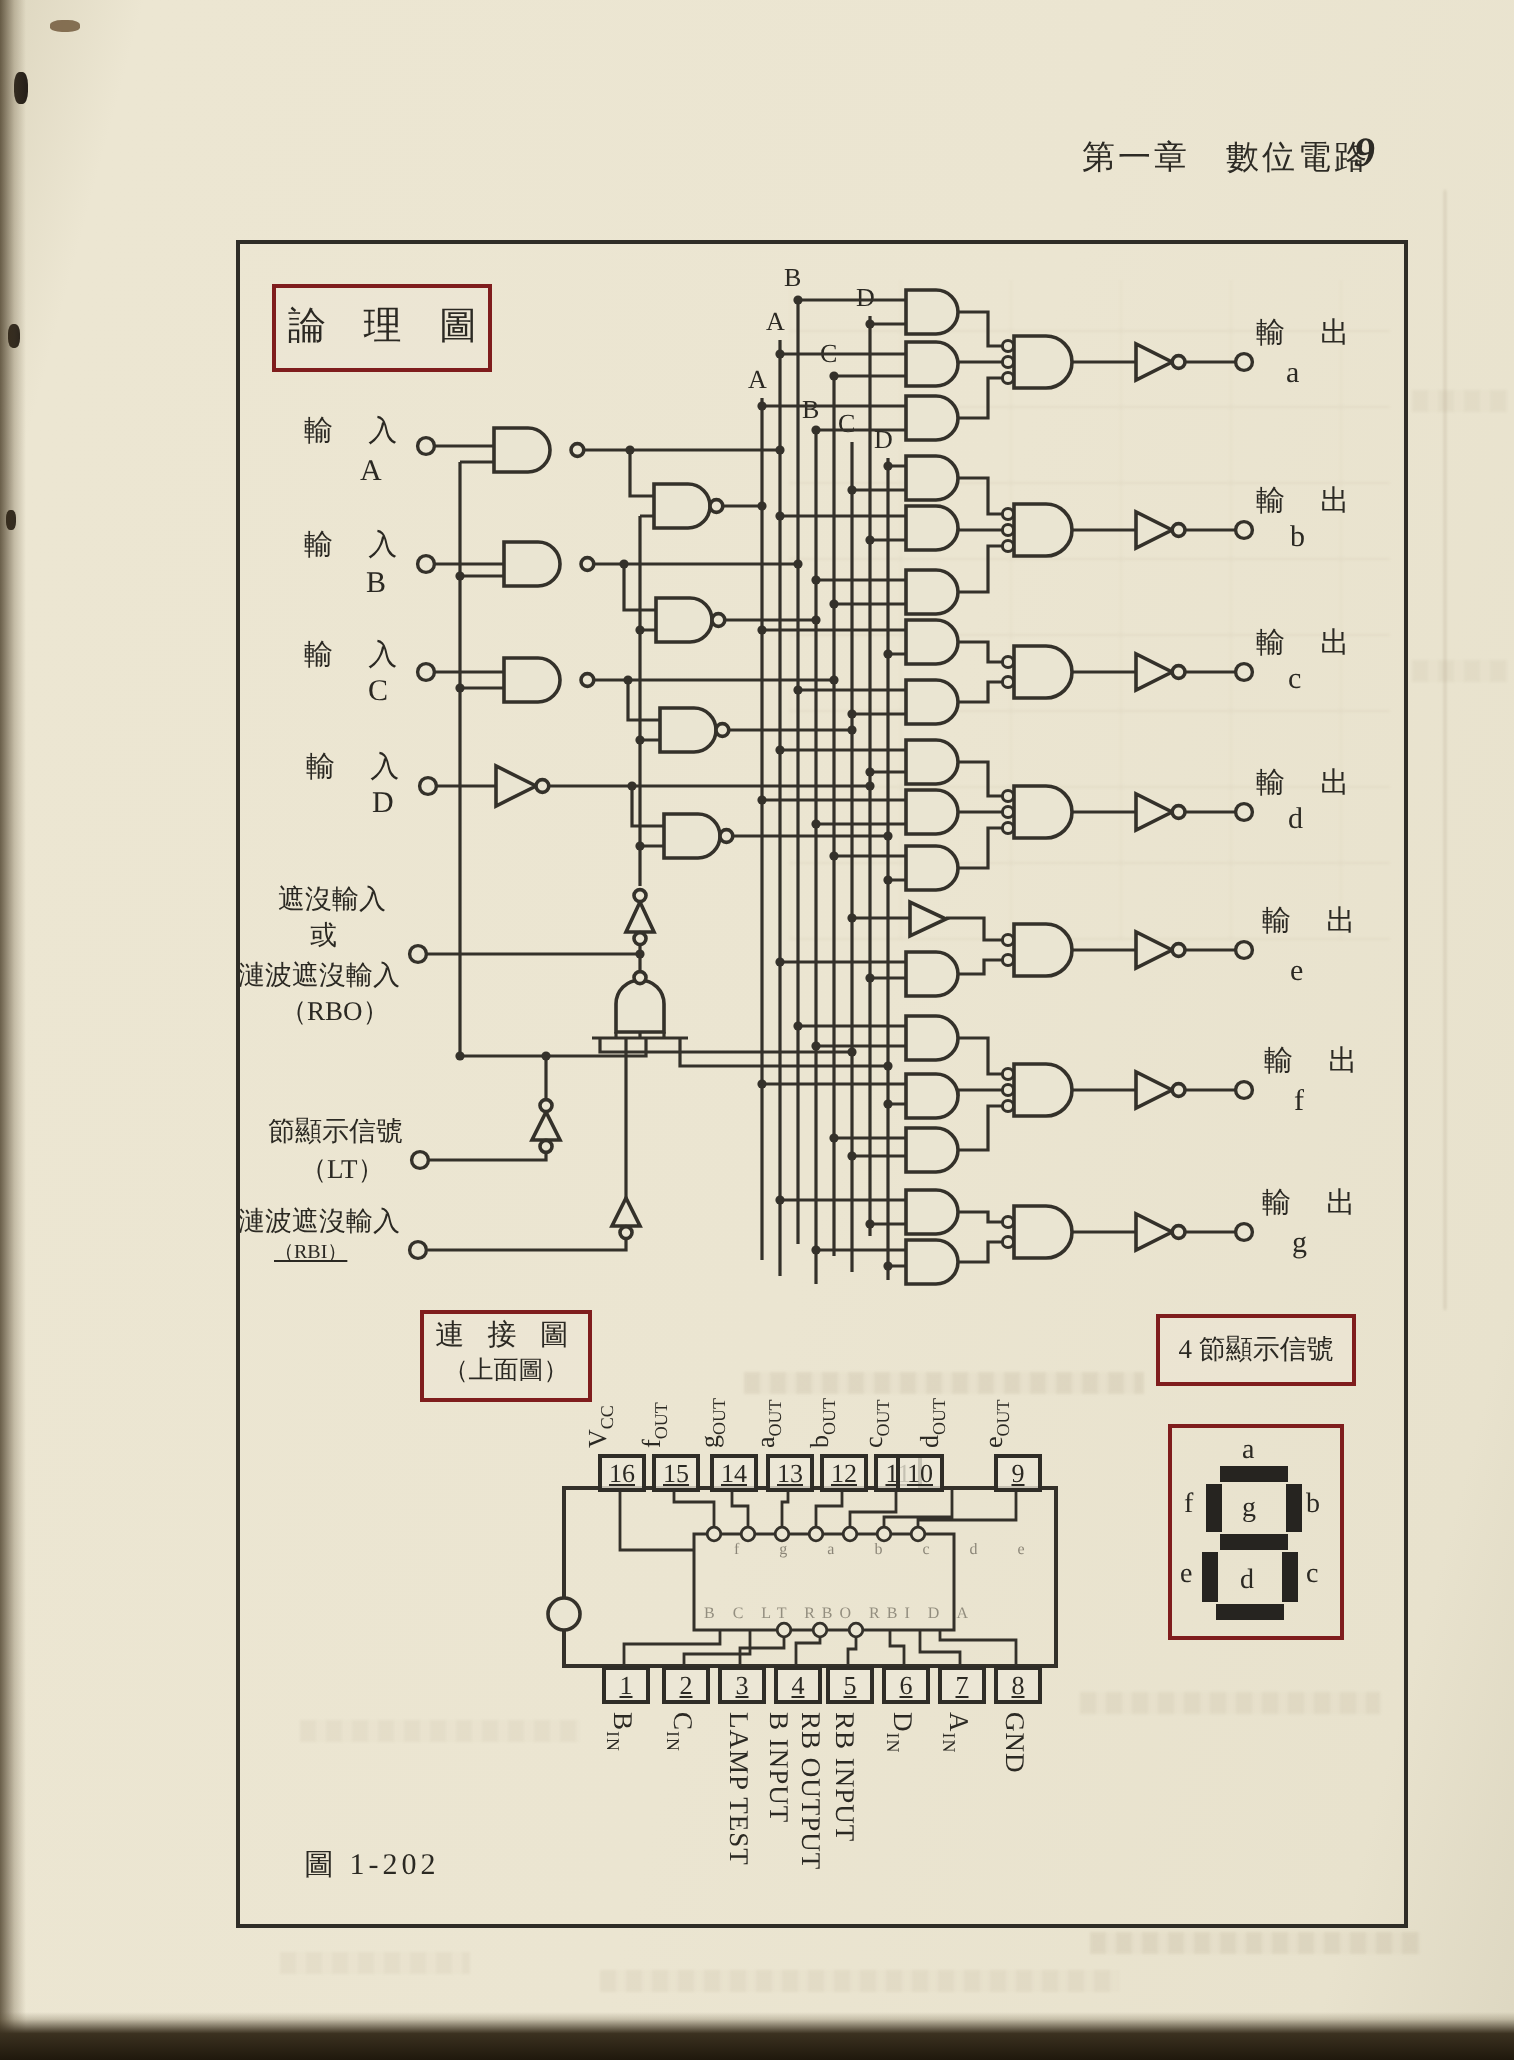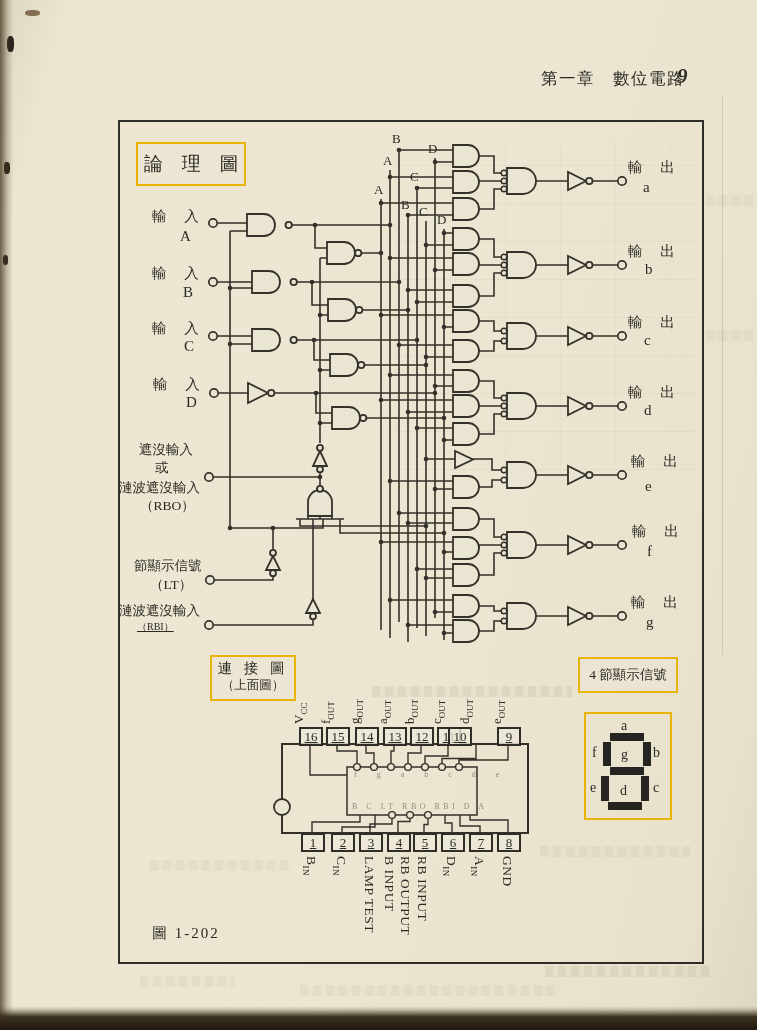--- a/index.html
+++ b/index.html
@@ -2,21 +2,21 @@
 <html><head>
 <meta charset="utf-8">
 <style>
   html,body{margin:0;padding:0;}
   body{width:757px;height:1030px;position:relative;overflow:hidden;
        font-family:"Liberation Serif",serif;
        background:linear-gradient(105deg,#ddd6bf,#ece6d2 7%,#ebe5d1 55%,#e8e2cd 90%,#ddd7c1);}
   .lb{position:absolute;color:#2b2923;white-space:nowrap;line-height:1;font-family:"Liberation Serif",serif;}
   .cjk{letter-spacing:7px;}
   .frame{position:absolute;left:118px;top:120px;width:582px;height:840px;border:2.5px solid #2f2d27;z-index:1;}
-  .tbox{position:absolute;border:2px solid #eab308;z-index:3;background:rgba(236,230,214,.55);text-align:center;color:#2b2923;}
+  .tbox{position:absolute;border:2px solid #7f1d1d;z-index:3;background:rgba(236,230,214,.55);text-align:center;color:#2b2923;}
   .pinbox{position:absolute;width:20px;height:15px;border:2px solid #2f2d27;background:rgba(236,231,215,.8);
           font-size:13px;text-align:center;line-height:15px;z-index:4;color:#2b2923;font-family:"Liberation Serif",serif;text-decoration:underline;}
   .vlab-t{position:absolute;transform:rotate(-90deg);transform-origin:0 100%;width:56px;height:13px;
           font-size:13px;z-index:4;color:#2b2923;text-align:left;white-space:nowrap;}
   .vlab-b{position:absolute;transform:rotate(90deg);transform-origin:0 0;width:92px;height:14px;
           font-size:13.5px;z-index:4;color:#2b2923;text-align:left;white-space:nowrap;letter-spacing:.5px;}
   sub{font-size:9px;}
   svg.art{position:absolute;left:0;top:0;z-index:2;pointer-events:none;}
   .ghost{position:absolute;filter:blur(.7px);opacity:.65;pointer-events:none;z-index:0;}
   .gl{height:11px;background:repeating-linear-gradient(90deg,rgba(128,108,76,.17) 0 8px,rgba(128,108,76,.05) 8px 13px);}
@@ -342,21 +342,21 @@
 
 <div class="vlab-t" style="left:304px;top:711px;"><span>V</span><sub>CC</sub></div>
 <div class="vlab-t" style="left:331px;top:711px;"><span>f</span><sub>OUT</sub></div>
 <div class="vlab-t" style="left:360px;top:711px;"><span>g</span><sub>OUT</sub></div>
 <div class="vlab-t" style="left:388px;top:711px;"><span>a</span><sub>OUT</sub></div>
 <div class="vlab-t" style="left:415px;top:711px;"><span>b</span><sub>OUT</sub></div>
 <div class="vlab-t" style="left:442px;top:711px;"><span>c</span><sub>OUT</sub></div>
 <div class="vlab-t" style="left:470px;top:711px;"><span>d</span><sub>OUT</sub></div>
 <div class="vlab-t" style="left:502px;top:711px;"><span>e</span><sub>OUT</sub></div>
 
-<span class="lb" style="left:354px;top:771px;font-size:8px;letter-spacing:9px;color:rgba(60,55,45,.55);z-index:4;">f g a b c d e</span>
+<span class="lb" style="left:367px;top:771px;font-size:8px;letter-spacing:9px;color:rgba(60,55,45,.55);z-index:4;">f g a b c d e</span>
 <span class="lb" style="left:352px;top:803px;font-size:8px;letter-spacing:3.5px;color:rgba(60,55,45,.5);z-index:4;">B C LT RBO RBI D A</span>
 
 <div class="pinbox" style="left:301px;top:833px;">1</div>
 <div class="pinbox" style="left:331px;top:833px;">2</div>
 <div class="pinbox" style="left:359px;top:833px;">3</div>
 <div class="pinbox" style="left:387px;top:833px;">4</div>
 <div class="pinbox" style="left:413px;top:833px;">5</div>
 <div class="pinbox" style="left:441px;top:833px;">6</div>
 <div class="pinbox" style="left:469px;top:833px;">7</div>
 <div class="pinbox" style="left:497px;top:833px;">8</div>

